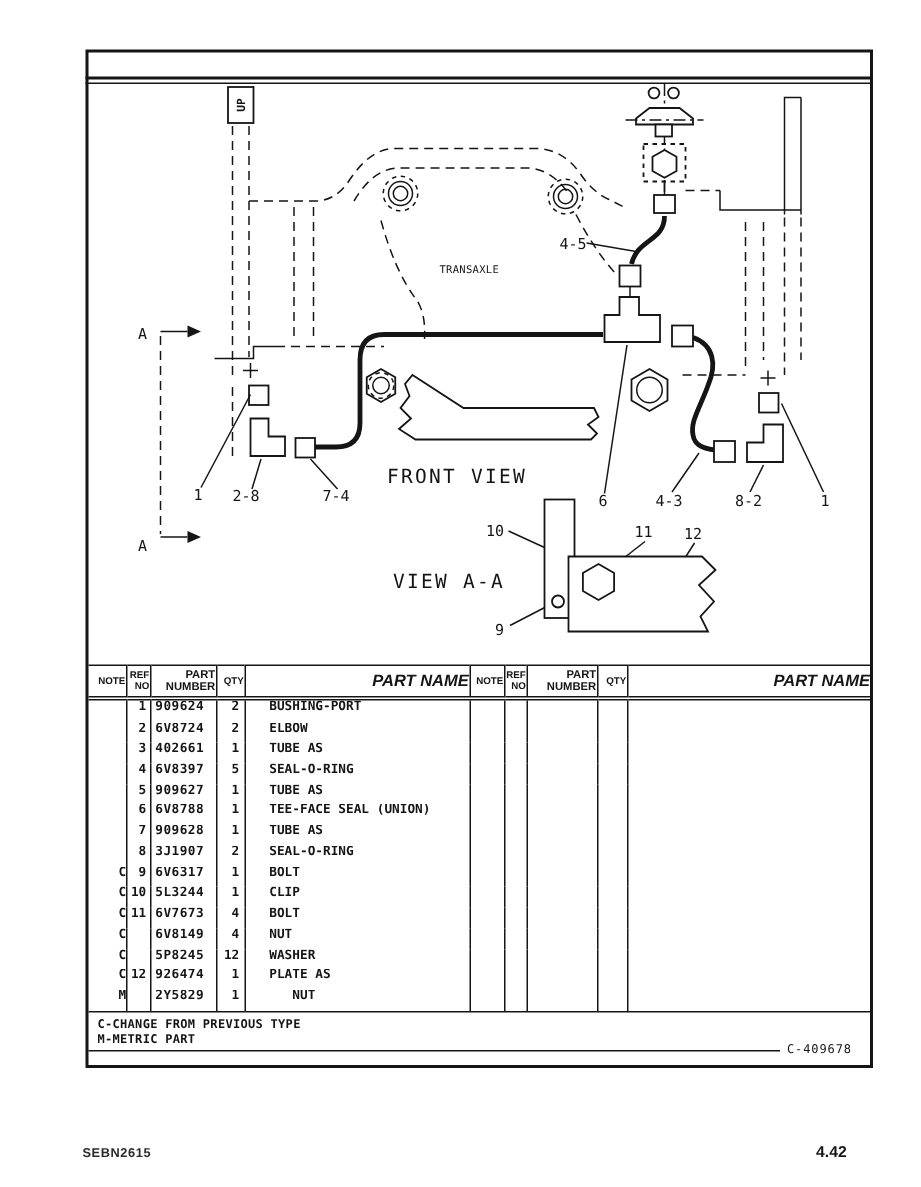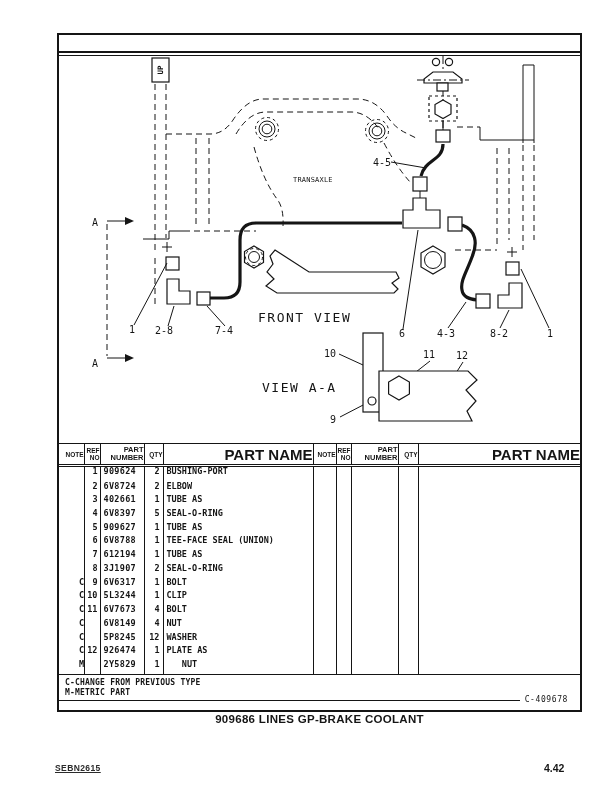--- a/index.html
+++ b/index.html
@@ -15,40 +15,40 @@
 
   .table-wrap{position:absolute;left:59px;top:443px;width:521px;height:259px;}
   table.pt{border-collapse:collapse;table-layout:fixed;width:521px;height:231px;
            border-top:1.5px solid #151515;}
   .pt th,.pt td{border-left:1.2px solid #151515;padding:0;overflow:hidden;}
   .pt th.c0,.pt td.c0{border-left:none;}
   .pt th{border-bottom:3px double #151515;font:bold 6.5px/7px "Liberation Sans",sans-serif;
          text-align:right;vertical-align:middle;height:20px;}
   .pt th span{display:block;}
   .pt th.c2 span,.pt th.c7 span{font-size:7.5px;line-height:8px;}
-  .pt th.c4,.pt th.c9{font-size:15px;}
+  .pt th.c4,.pt th.c9{font-size:11px;font-style:italic;}
   .pt tbody td{font:bold 8.5px/9px "DejaVu Sans Mono",monospace;height:9px;vertical-align:top;}
   .pt td.c0,.pt td.c5{text-align:center;padding-left:20px;}
   .pt td.c1,.pt td.c6{text-align:right;padding-right:2px;}
   .pt td.c2,.pt td.c7{text-align:left;padding-left:3px;letter-spacing:.3px;}
   .pt td.c3,.pt td.c8{text-align:right;padding-right:3px;}
-  .pt td.c4,.pt td.c9{text-align:left;padding-left:3px;white-space:pre;}
+  .pt td.c4,.pt td.c9{text-align:left;padding-left:16px;white-space:pre;}
   .pt tr.filler td{height:auto;}
   .notes{position:absolute;left:0;top:231px;width:521px;height:26px;box-sizing:border-box;
          border-top:1.5px solid #151515;padding:3px 0 0 6px;
          font:bold 8px/9.5px "DejaVu Sans Mono",monospace;letter-spacing:.2px;}
   .notes-rule{position:absolute;left:0;top:257px;width:461px;border-top:1.5px solid #151515;}
   .doc-code{position:absolute;right:12px;top:252px;
             font:8px "DejaVu Sans Mono",monospace;letter-spacing:.6px;}
 
   .caption{position:absolute;left:57px;top:713px;width:525px;text-align:center;
            font-weight:bold;font-size:11.5px;letter-spacing:.3px;}
   .caption-type{position:absolute;left:57px;top:725px;width:525px;text-align:center;font-size:10.5px;}
   .manual-code{position:absolute;left:55px;top:763px;font-size:8.5px;font-weight:bold;
-               letter-spacing:.4px;color:#2b2b2b;text-decoration:underline;}
+               letter-spacing:.4px;color:#2b2b2b;}
   .page-number{position:absolute;left:544px;top:762px;font-size:10.5px;font-weight:bold;}
 
   
   .ln{stroke:#151515;stroke-width:1;fill:none;}
   .ln12{stroke:#151515;stroke-width:1.2;fill:none;}
   .thick{stroke:#151515;stroke-width:3.2;fill:none;}
   .dash{stroke-dasharray:6 4;}
   .dash2{stroke-dasharray:3 3;}
   .dd{stroke-dasharray:8 3 2 3;}
   .fw{fill:#fff;stroke:#151515;stroke-width:1.2;}
@@ -312,21 +312,21 @@
             <td class="c4">TEE-FACE SEAL (UNION)</td>
             <td class="c5"></td>
             <td class="c6"></td>
             <td class="c7"></td>
             <td class="c8"></td>
             <td class="c9"></td>
           </tr>
           <tr>
             <td class="c0"></td>
             <td class="c1">7</td>
-            <td class="c2">612194</td>
+            <td class="c2">909628</td>
             <td class="c3">1</td>
             <td class="c4">TUBE AS</td>
             <td class="c5"></td>
             <td class="c6"></td>
             <td class="c7"></td>
             <td class="c8"></td>
             <td class="c9"></td>
           </tr>
           <tr>
             <td class="c0"></td>
@@ -441,16 +441,15 @@
       </tbody>
     </table>
     <div class="notes">
       <div>C-CHANGE FROM PREVIOUS TYPE</div>
       <div>M-METRIC PART</div>
     </div>
     <div class="notes-rule"></div>
     <div class="doc-code">C-409678</div>
   </div>
 
-  <div class="caption">909686 LINES GP-BRAKE COOLANT</div>
   <div class="manual-code">SEBN2615</div>
   <div class="page-number">4.42</div>
 </div>
 
 </body></html>

